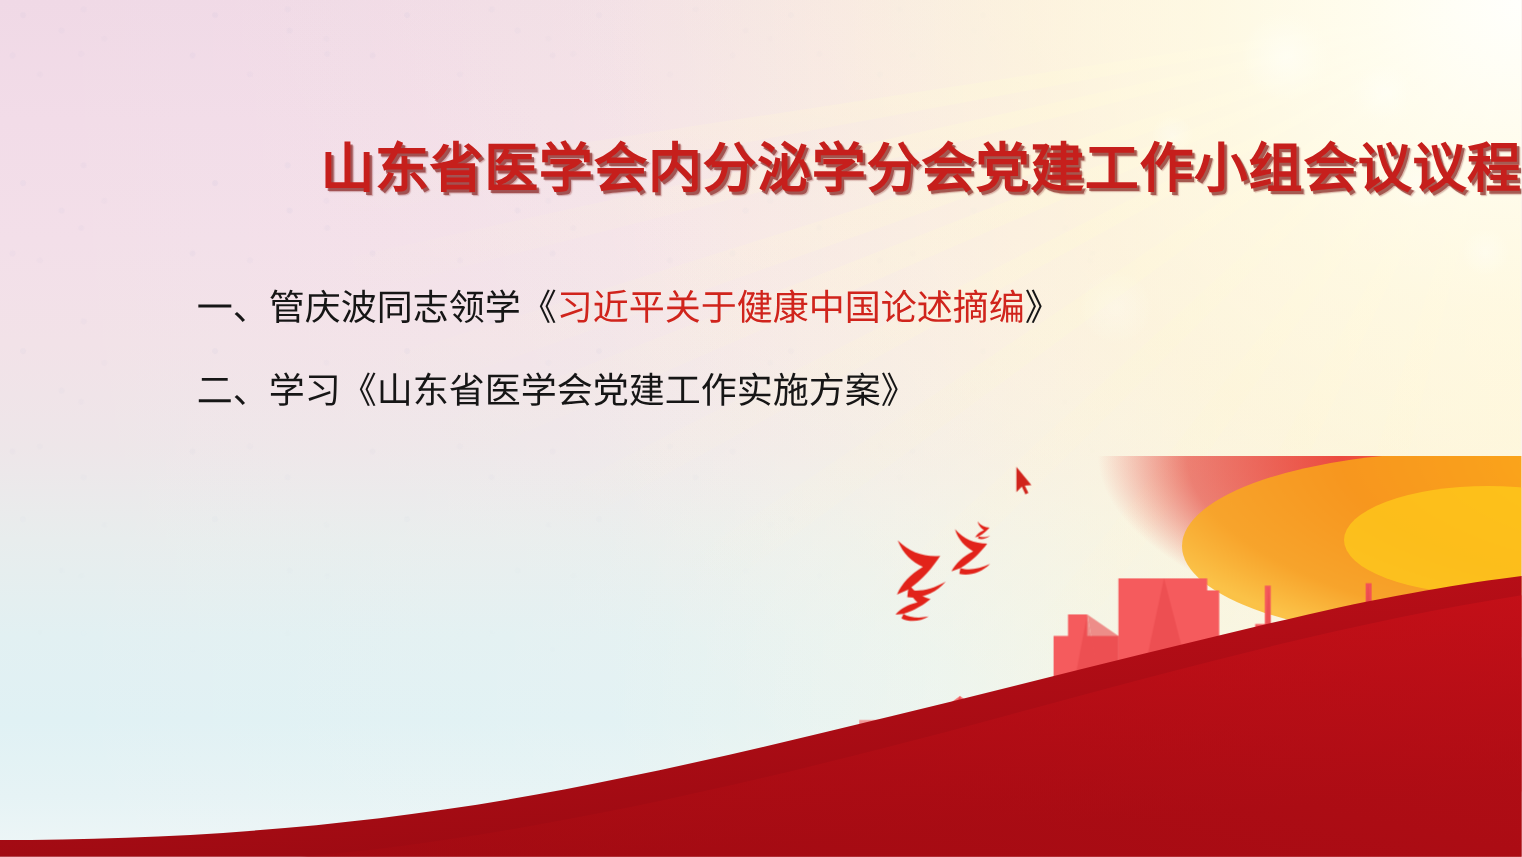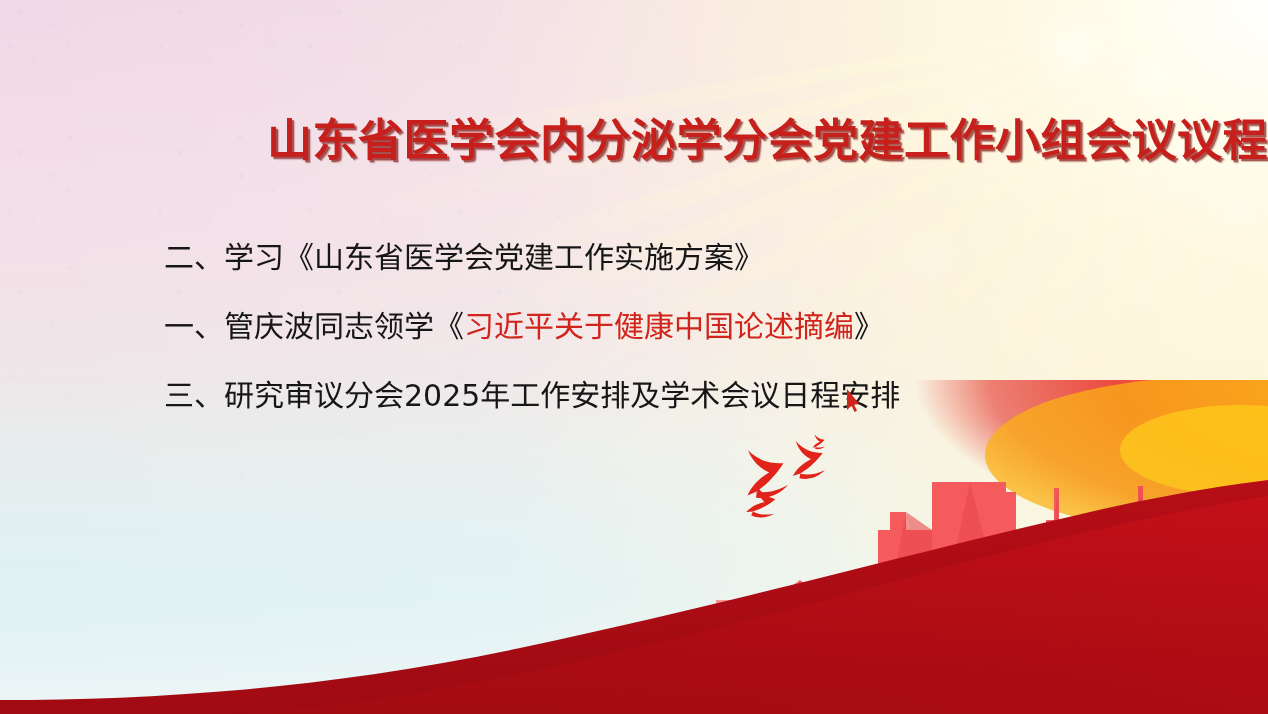--- a/index.html
+++ b/index.html
@@ -318,29 +318,26 @@
         <path d="M10 24 C 18 28, 30 28, 42 24 C 32 32, 18 34, 8 30 Z"></path>
       </g>
     </g>
   </svg>
 
   <div id="headline">山东省医学会内分泌学分会党建工作小组会议议程</div>
 
   <div id="agenda">
 
     <div class="agenda-line">
+      <span class="num">一、</span><span class="body-txt">管庆波同志领学</span><span class="brk">《</span><span class="hl">习近平关于健康中国论述摘编</span><span class="brk">》</span>
+    </div>
+
+    <div class="agenda-line">
       <span class="num">二、</span><span class="body-txt">学习</span><span class="brk">《</span><span class="body-txt">山东省医学会党建工作实施方案</span><span class="brk">》</span>
     </div>
 
-    <div class="agenda-line">
-      <span class="num">一、</span><span class="body-txt">管庆波同志领学</span><span class="brk">《</span><span class="hl">习近平关于健康中国论述摘编</span><span class="brk">》</span>
-    </div>
-
-    <div class="agenda-line">
-      <span class="num">三、</span><span class="body-txt">研究审议分会2025年工作安排及学术会议日程安排</span>
-    </div>
   </div>
 
   <svg id="cursor-mark" viewBox="0 0 16 26" xmlns="http://www.w3.org/2000/svg">
     <path d="M2 1 L2 22 L6.5 17.5 L9.5 24 L12 22.8 L9 16.6 L14.5 16.2 Z" fill="#d0241c"></path>
   </svg>
 
 </div>
 
 </body></html>

